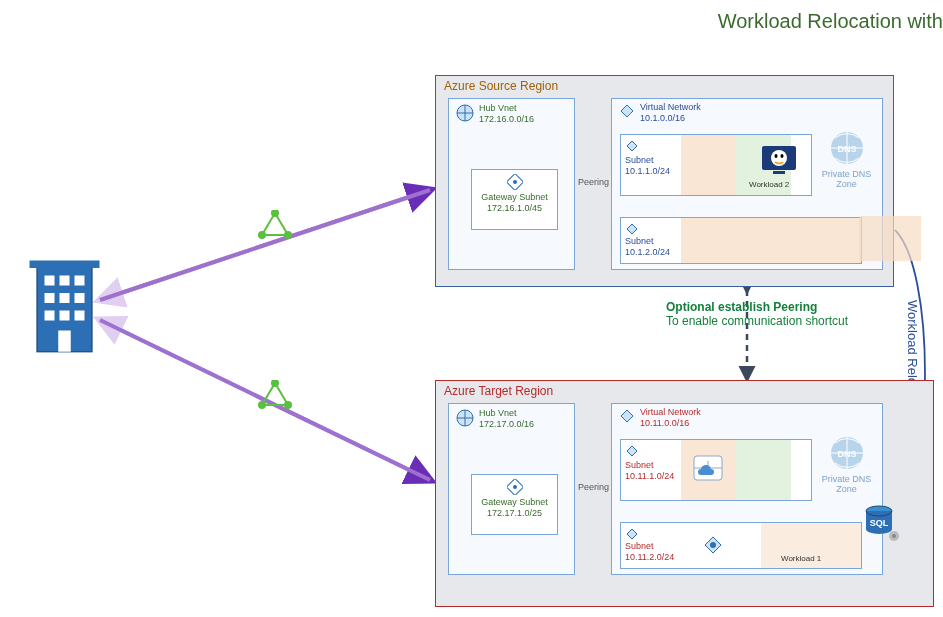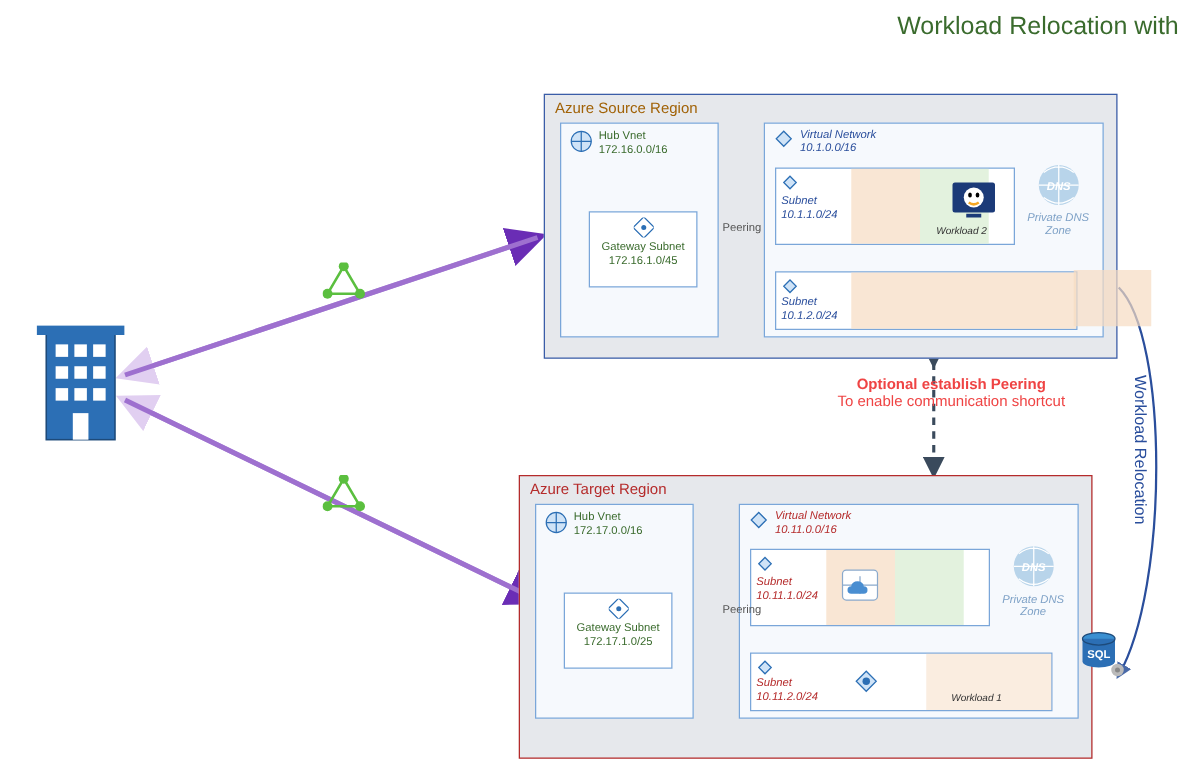--- a/index.html
+++ b/index.html
@@ -5,46 +5,46 @@
   html,body{margin:0;padding:0;width:943px;height:617px;font-family:"Segoe UI",Arial,sans-serif;background:#fff;overflow:hidden;}
   .canvas{position:relative;width:943px;height:617px;}
   .title{position:absolute;left:0;right:0;top:10px;text-align:right;font-size:20px;color:#3a6b2d;}
   .title .l2{display:block;font-size:20px;}
   .title b{font-weight:700;}
   
   .region{position:absolute;border:1px solid;background:#e6e8ec;}
   .region .hdr{position:absolute;top:3px;left:8px;font-size:12px;}
   .src{left:435px;top:75px;width:457px;height:210px;border-color:#3a5da8;}
   .src .hdr{color:#a16207;}
-  .tgt{left:415px;top:380px;width:457px;height:225px;border-color:#b52b2b;}
+  .tgt{left:435px;top:380px;width:457px;height:225px;border-color:#b52b2b;padding-left:40px;}
   .tgt .hdr{color:#b52b2b;}
   
   .box{position:absolute;border:1px solid;background:#fff;}
   .lbl{font-size:9px;line-height:11px;}
   .green{color:#3a6b2d;}
   .blue{color:#2a4e9c;}
   .red{color:#b52b2b;}
   .icon{position:absolute;}
   
   .hub{left:12px;top:22px;width:125px;height:170px;border-color:#7aa6d9;background:#f6f9fd;}
   .gw{left:22px;top:70px;width:85px;height:55px;border-color:#7aa6d9;text-align:center;padding-top:4px;}
   
-  .vnet{left:175px;top:22px;width:270px;height:170px;border-color:#7aa6d9;background:#f6f9fd;font-style:italic;}
+  .vnet{left:175px;top:22px;width:270px;height:170px;border-color:#7aa6d9;background:#f6f9fd;}
   .sub1{left:8px;top:35px;width:190px;height:60px;border-color:#7aa6d9;}
   .sub2{left:8px;top:118px;width:240px;height:45px;border-color:#7aa6d9;}
   .dns{position:absolute;right:8px;top:30px;width:55px;color:#7fa2c7;text-align:center;font-size:9px;}
   
   .ovA{position:absolute;background:#f6dcc2;opacity:0.7;}
   .ovB{position:absolute;background:#d7edd0;opacity:0.7;}
   
   .bld{position:absolute;left:27px;top:258px;}
   
   svg.layer{position:absolute;left:0;top:0;width:943px;height:617px;pointer-events:none;}
   .peerTxt{position:absolute;font-size:9px;color:#555;}
-  .optTxt{position:absolute;left:666px;top:300px;width:190px;text-align:center;font-size:12px;color:#ef4444;}
+  .optTxt{position:absolute;left:666px;top:300px;width:190px;text-align:left;font-size:12px;color:#15803d;}
   .optTxt b{font-weight:700;}
   .relTxt{position:absolute;left:905px;top:300px;font-size:13px;color:#2a4e9c;writing-mode:vertical-rl;}
 
   
 </style>
 </head>
 <body>
 
 <div class="canvas">
 

